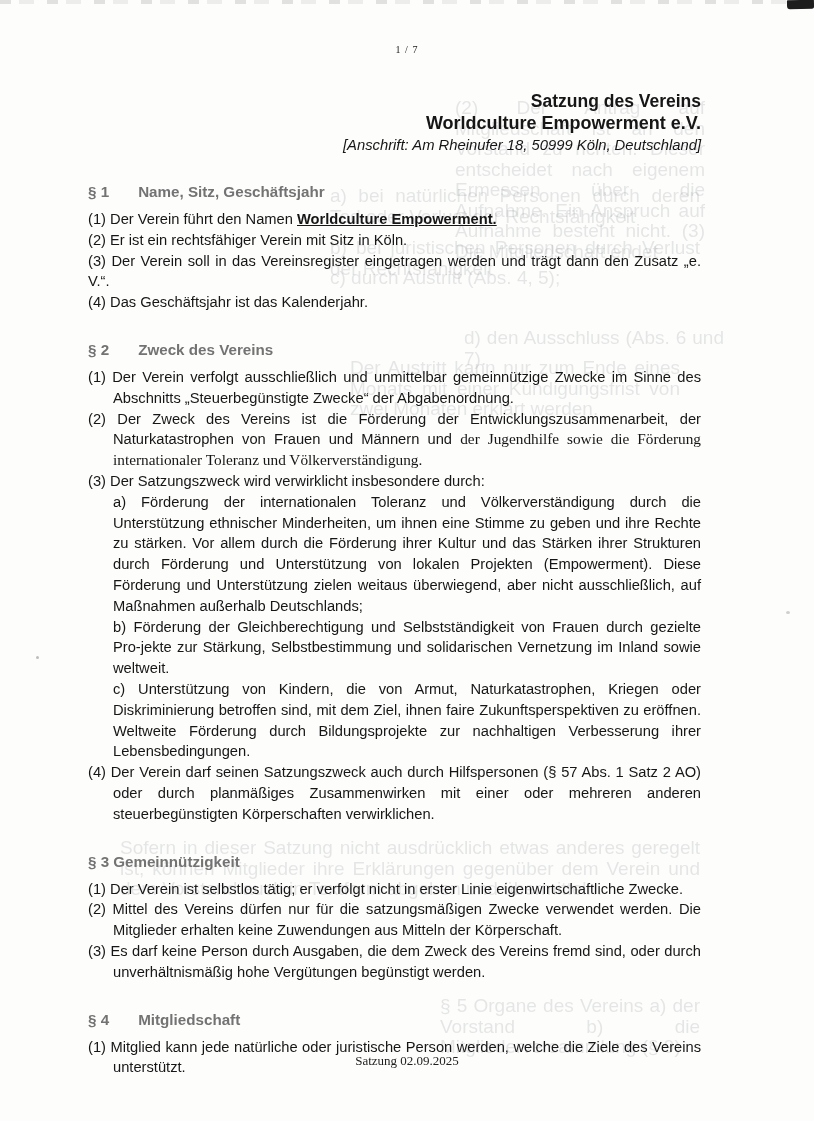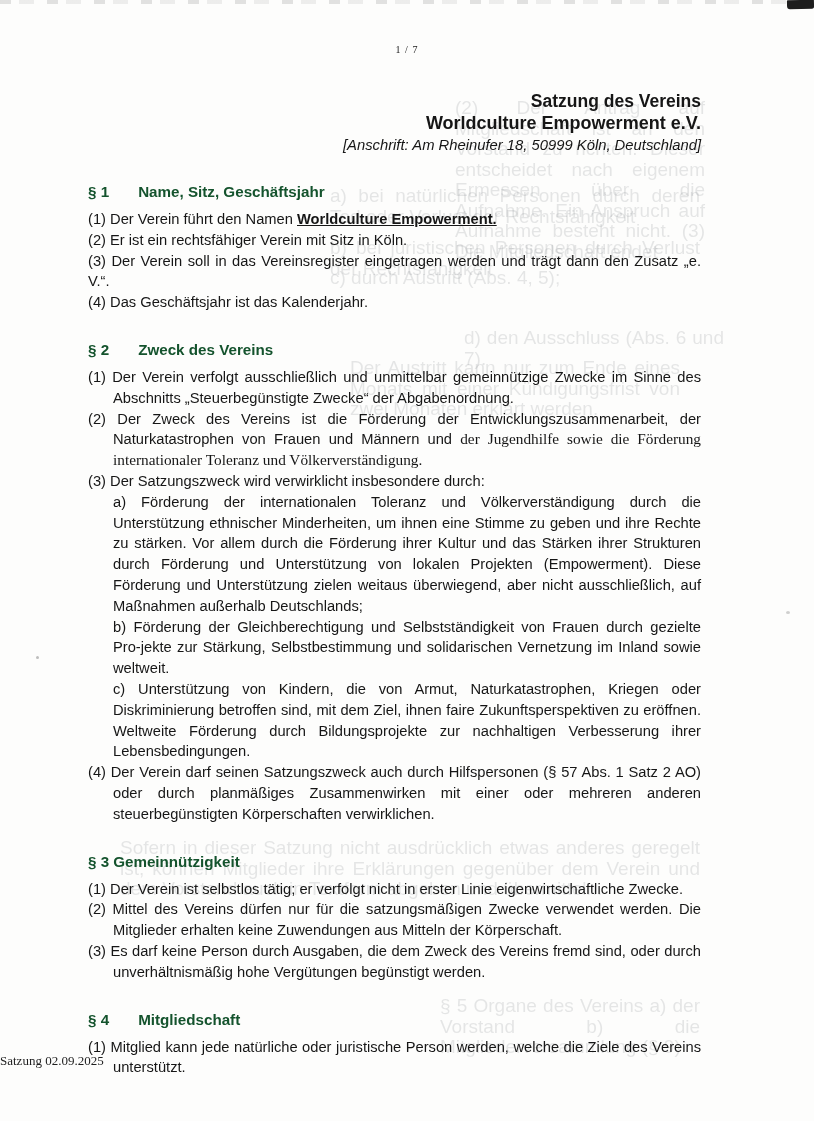--- a/index.html
+++ b/index.html
@@ -50,38 +50,39 @@
   .content{
     position:absolute;left:88px;top:90px;width:613px;
   }
   .title-block{text-align:right;margin-bottom:24px;}
   .title-l1{font-size:17.5px;font-weight:bold;line-height:22px;}
   .title-l2{font-size:18px;font-weight:bold;line-height:22px;}
   .title-addr{font-size:14.8px;font-style:italic;line-height:20px;margin-top:1px;}
 
   .sec{margin-top:27px;}
   .sec-heading{
-    font-weight:bold;font-size:15.2px;color:#14532d;
+    font-weight:bold;font-size:15.2px;color:#737373;
     margin-bottom:7px;line-height:20px;
   }
   .hsep-tab{display:inline-block;width:29px;}
   .hsep-space{display:inline-block;width:4px;}
 
   .para{
     font-size:14.7px;line-height:20.8px;
     text-align:justify;
   }
   .para.hang{padding-left:25px;text-indent:-25px;}
   .para.sub{margin-left:25px;}
   .b{font-weight:bold;}
   .u{text-decoration:underline;}
   .serif{font-family:"Liberation Serif",serif;font-size:15.3px;}
 
   .footer{
     position:absolute;top:1053px;left:0;width:100%;
+    text-align:center;
     font-family:"Liberation Serif",serif;
     font-size:13px;color:#1e1e1e;
   }
 </style>
 </head>
 <body>
 
 <div class="page">
 
   <div class="scan-noise-top"></div>

